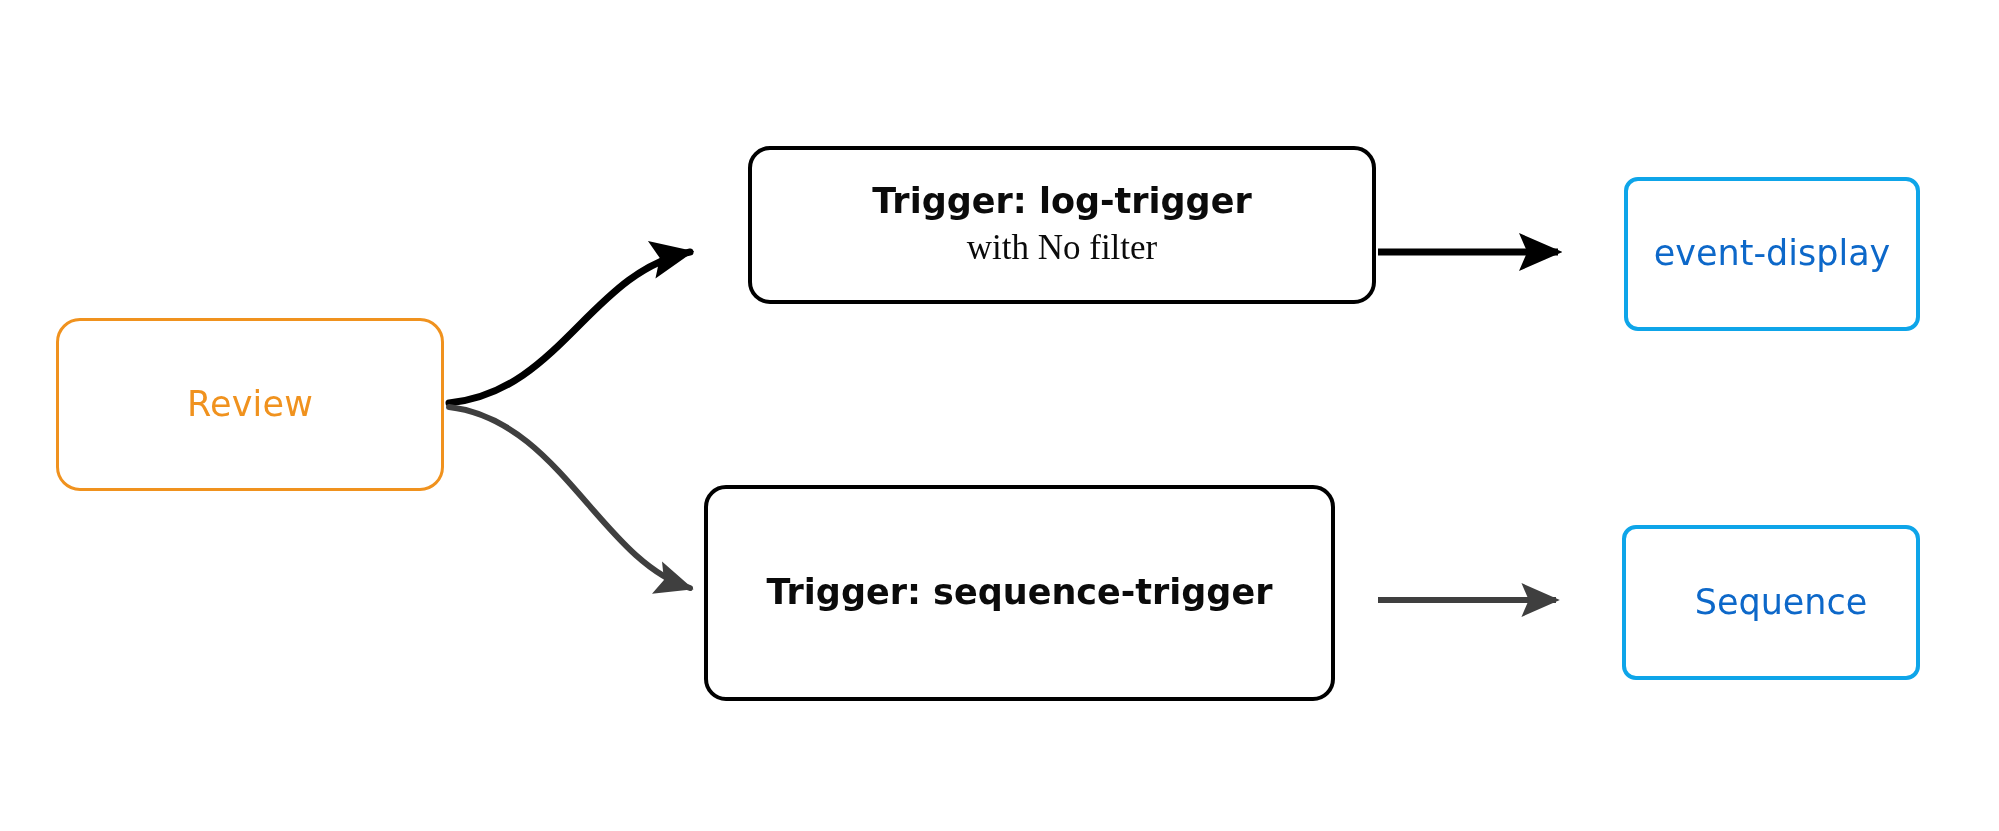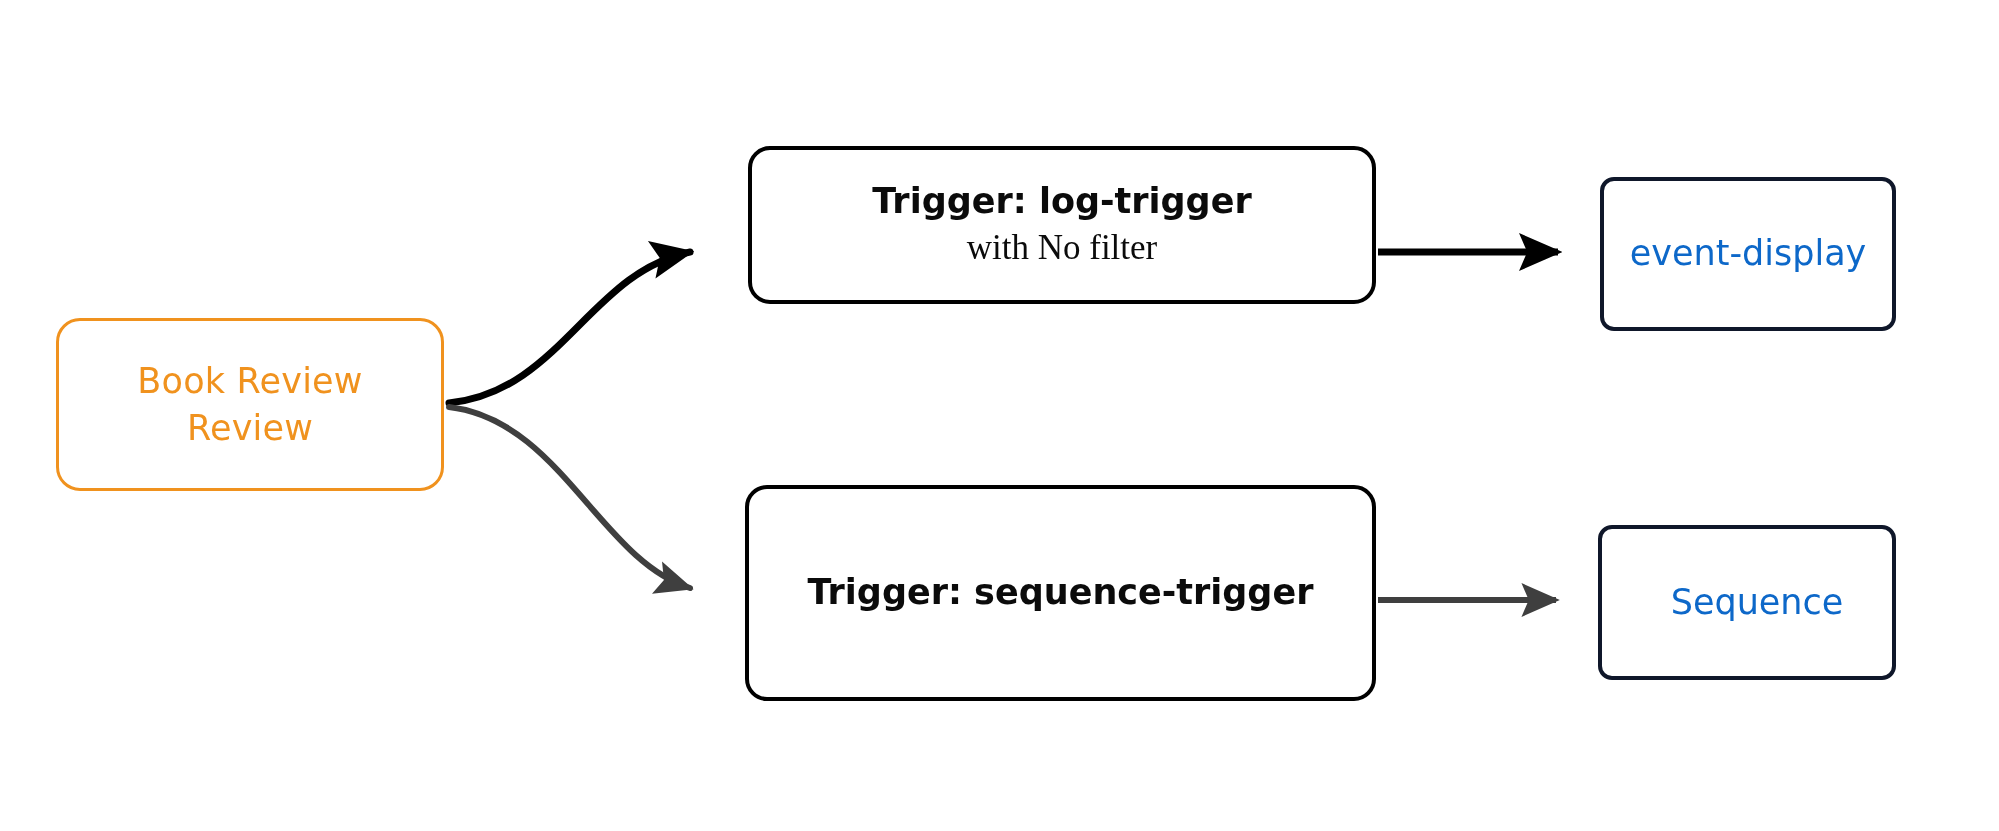--- a/index.html
+++ b/index.html
@@ -65,23 +65,24 @@
   .node-trigger .line-sub {
     font-size: 35px;
     font-weight: 400;
     line-height: 1.32;
     white-space: nowrap;
     font-family: Liberation Serif, serif;
   }
 
   
   .node-sink {
-    border: 4px solid #0f172a;
+    border: 4px solid #0ea5e9;
     border-radius: 14px;
     color: #0d68c9;
+    margin-left: 24px;
   }
   .node-sink .line {
     font-size: 35px;
     font-weight: 400;
     line-height: 1.3;
     white-space: nowrap;
   }
 </style>
 </head>
 <body>
@@ -101,30 +102,29 @@
     <path d="M 449 403 C 560 392 590 272 690 252" fill="none" stroke="#000000" stroke-width="7" stroke-linecap="round" marker-end="url(#arrow-black)"></path>
 
     <path d="M 449 407 C 560 420 600 560 690 588" fill="none" stroke="#3f3f3f" stroke-width="6" stroke-linecap="round" marker-end="url(#arrow-grey)"></path>
 
     <path d="M 1378 252 L 1558 252" fill="none" stroke="#000000" stroke-width="7" stroke-linecap="butt" marker-end="url(#arrow-black)"></path>
 
     <path d="M 1378 600 L 1556 600" fill="none" stroke="#3f3f3f" stroke-width="6" stroke-linecap="butt" marker-end="url(#arrow-grey)"></path>
   </svg>
 
   <div class="node node-broker" style="left:56px; top:318px; width:388px; height:173px;">
-    <div class="line">Book Review</div>
     <div class="line">Review</div>
   </div>
 
   <div class="node node-trigger" style="left:748px; top:146px; width:628px; height:158px;text-align:right;">
     <div class="line-title">Trigger: log-trigger</div>
     <div class="line-sub">with No filter</div>
   </div>
 
-  <div class="node node-trigger" style="left:745px; top:485px; width:631px; height:216px;">
+  <div class="node node-trigger" style="left:704px; top:485px; width:631px; height:216px;">
     <div class="line-title">Trigger: sequence-trigger</div>
   </div>
 
   <div class="node node-sink" style="left:1600px; top:177px; width:296px; height:154px;">
     <div class="line">event-display</div>
   </div>
 
   <div class="node node-sink" style="left:1598px; top:525px; width:298px; height:155px;padding-left:20px;">
     <div class="line">Sequence</div>
   </div>

